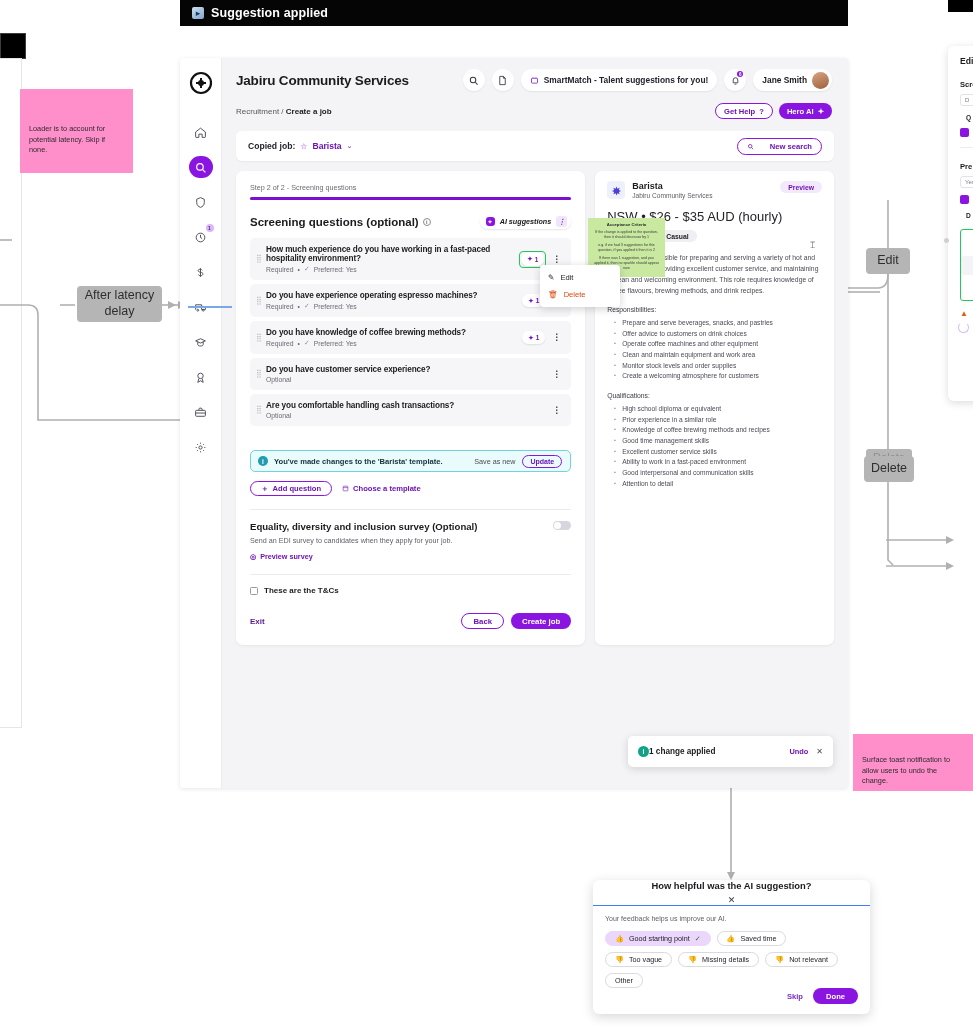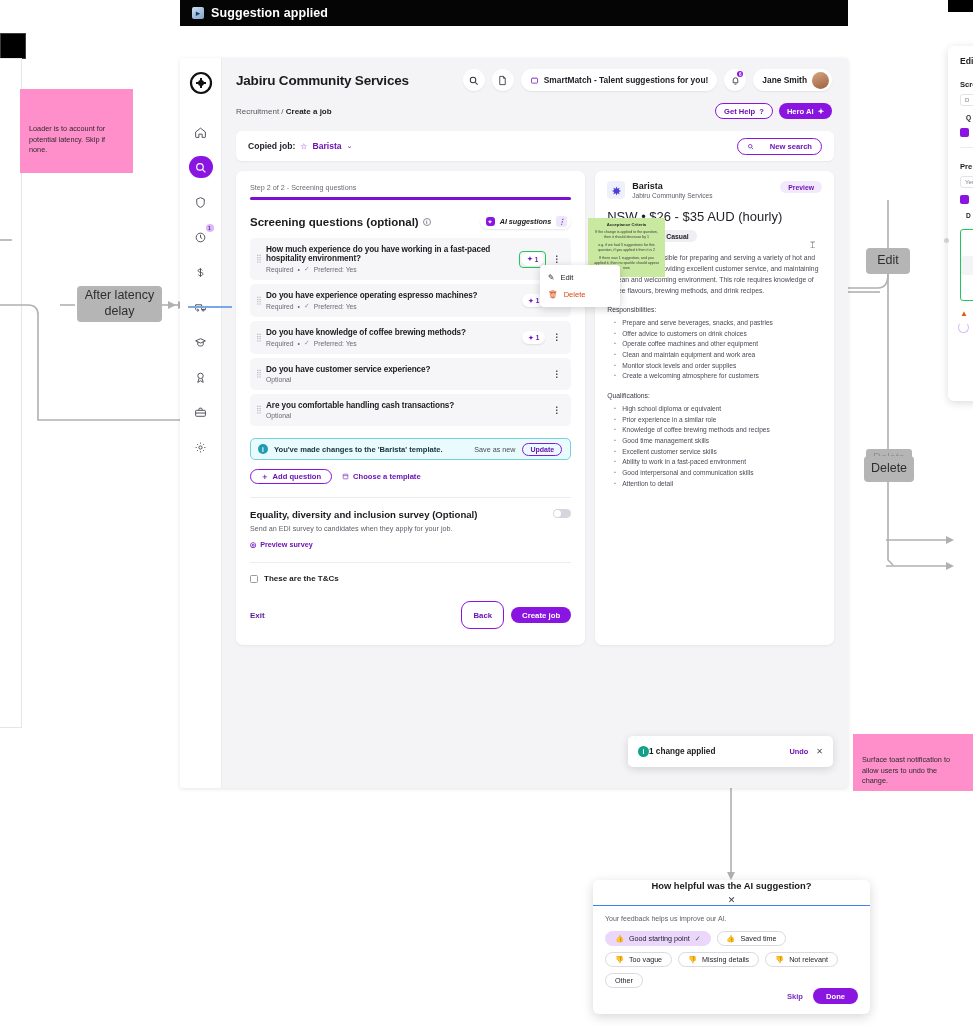--- a/index.html
+++ b/index.html
@@ -154,21 +154,21 @@
   .q-row.highlighted .sparkle-wrap { outline:1.6px solid #22c55e; border-radius:3px; padding:1px; }
 
   .context-menu {
     position:absolute; left:318px; top:207px; width:80px; background:#fff; border-radius:4px;
     box-shadow:0 2px 8px rgba(0,0,0,.18); padding:4px 0; z-index:60;
   }
   .context-menu .cm-item { display:flex; align-items:center; gap:6px; padding:4px 8px; font-size:7.6px; color:#23232b; }
   .context-menu .cm-item.danger { color:#d9480f; }
 
   .banner {
-    margin-top:12px; background:#e9fbfc; border:1px solid #6fd4dd; border-radius:5px; height:22px;
+    margin-top:24px; background:#e9fbfc; border:1px solid #6fd4dd; border-radius:5px; height:22px;
     display:flex; align-items:center; justify-content:space-between; padding:0 8px 0 7px;
   }
   .banner-left { display:flex; align-items:center; gap:6px; font-size:7.6px; font-weight:600; color:#15323d; }
   .banner-i { width:10px; height:10px; border-radius:50%; background:#1f9cb0; color:#fff; font-size:6.5px;
      display:flex; align-items:center; justify-content:center; font-weight:700; }
   .banner-right { display:flex; align-items:center; gap:7px; font-size:7.2px; color:#4a4a55; }
   .banner-btn { border:1px solid #8a15e0; border-radius:8px; height:13px; padding:0 7px; color:#6d13b4;
      display:flex; align-items:center; font-size:7px; font-weight:600; }
 
   .add-row { display:flex; align-items:center; gap:10px; margin-top:9px; }
@@ -182,21 +182,21 @@
   .edi-sub { font-size:7.2px; color:#5e5e68; margin-top:4px; }
   .edi-preview { color:#6d13b4; font-size:7.2px; font-weight:600; margin-top:7px; display:flex; align-items:center; gap:4px; }
   .toggle { width:18px; height:9px; border-radius:5px; background:#d6d6de; position:relative; }
   .toggle .knob { position:absolute; left:1px; top:1px; width:7px; height:7px; border-radius:50%; background:#fff; }
 
   .tc-row { display:flex; align-items:center; gap:6px; font-size:8px; font-weight:600; }
   .checkbox { width:8px; height:8px; border:1px solid #9a9aa4; border-radius:1.5px; background:#fff; }
   .footer-row { display:flex; align-items:center; justify-content:space-between; margin-top:18px; }
   .exit-link { font-size:8px; color:#5a1a8f; font-weight:600; }
   .footer-btns { display:flex; align-items:center; gap:7px; }
-  .btn-back { border:1px solid #8a15e0; border-radius:9px; height:28px; padding:0 11px; color:#6d13b4;
+  .btn-back { border:1px solid #8a15e0; border-radius:9px; height:16px; padding:0 11px; color:#6d13b4;
      font-size:7.8px; font-weight:600; display:flex; align-items:center; }
   .btn-create { background:#8a15e0; border-radius:9px; height:16px; padding:0 11px; color:#fff;
      font-size:7.8px; font-weight:600; display:flex; align-items:center; }
 
   
   .pv-head { display:flex; align-items:flex-start; justify-content:space-between; }
   .pv-job { display:flex; align-items:center; gap:7px; }
   .pv-logo { width:18px; height:18px; border-radius:4px; background:#eef0fb; display:flex; align-items:center;
      justify-content:center; }
   .pv-title { font-size:9px; font-weight:700; }

